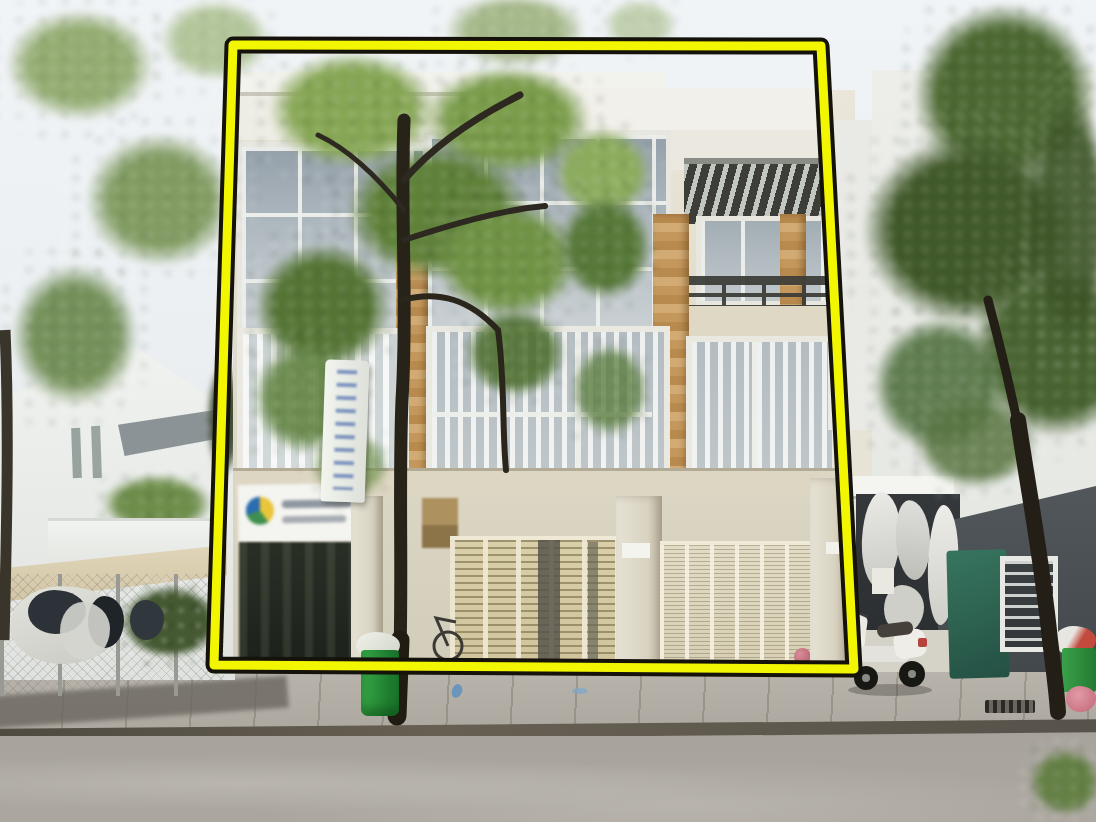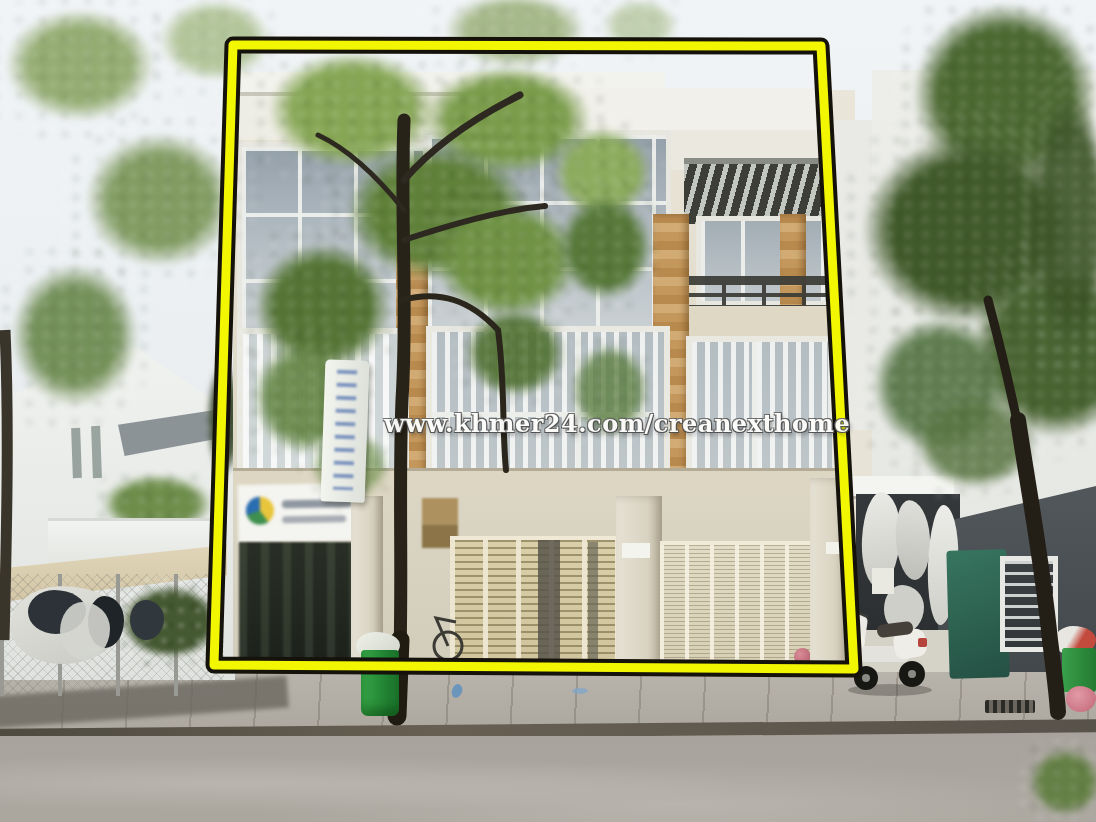--- a/index.html
+++ b/index.html
@@ -205,15 +205,14 @@
     <div class="ab" style="left:12px;top:10px;width:20px;height:120px;background-image:repeating-linear-gradient(180deg,rgba(40,80,160,.55) 0 4px,transparent 4px 13px);filter:blur(1px)"></div>
   </div>
   <div class="blob" style="left:356px;top:632px;width:44px;height:28px;background:linear-gradient(140deg,#f0f2ea,#cfd3c8);filter:blur(.5px)"></div>
   <div class="ab" style="left:361px;top:650px;width:38px;height:66px;background:linear-gradient(90deg,#36a847,#1e7c2f 75%);border-radius:4px 4px 7px 7px;box-shadow:inset 0 -8px 10px rgba(0,40,0,.35)"></div>
 
   <svg width="1096" height="822" viewBox="0 0 1096 822">
     <polygon points="233,45 821,46 854,669 214,665" fill="none" stroke="#14120a" stroke-width="17" stroke-linejoin="round"></polygon>
     <polygon points="233,45 821,46 854,669 214,665" fill="none" stroke="#f2f600" stroke-width="9" stroke-linejoin="round"></polygon>
   </svg>
 
-  <div id="watermark">www.khmer24.com/creanexthome</div>
 
 </div>
 
 </body></html>

